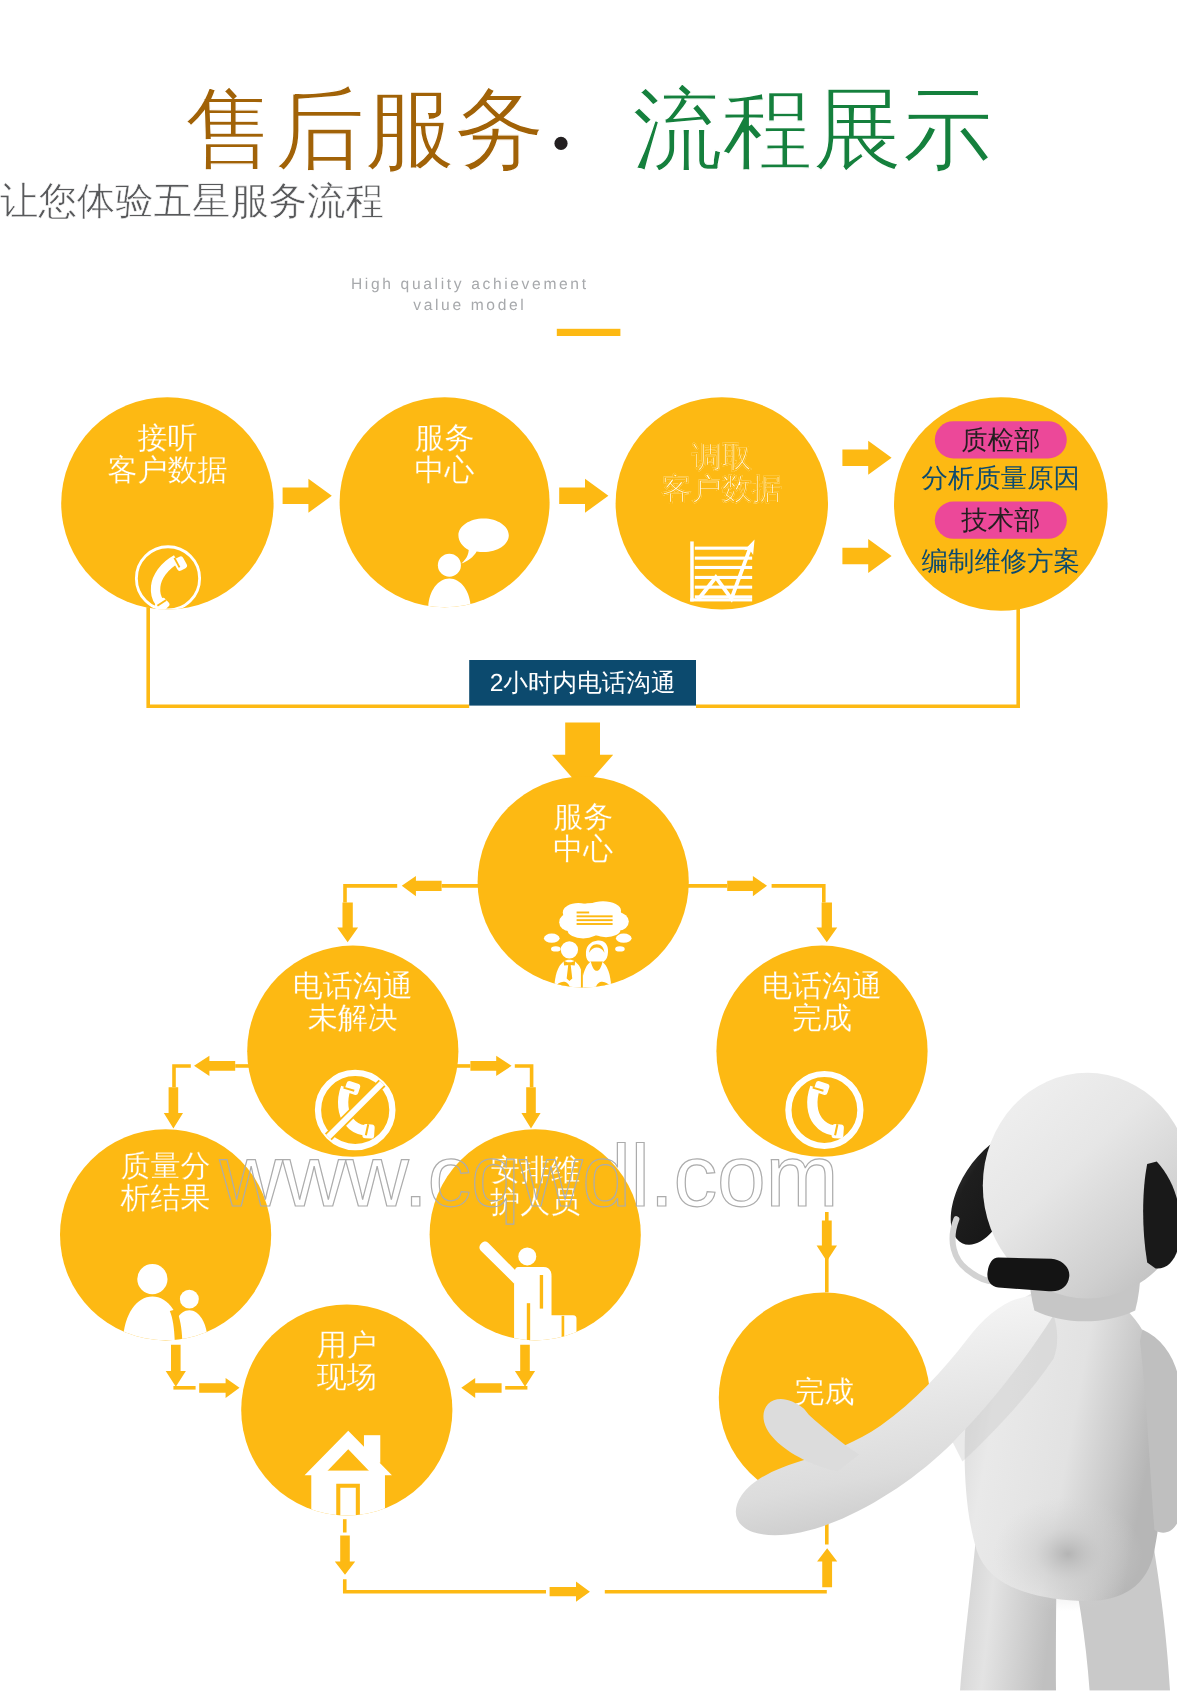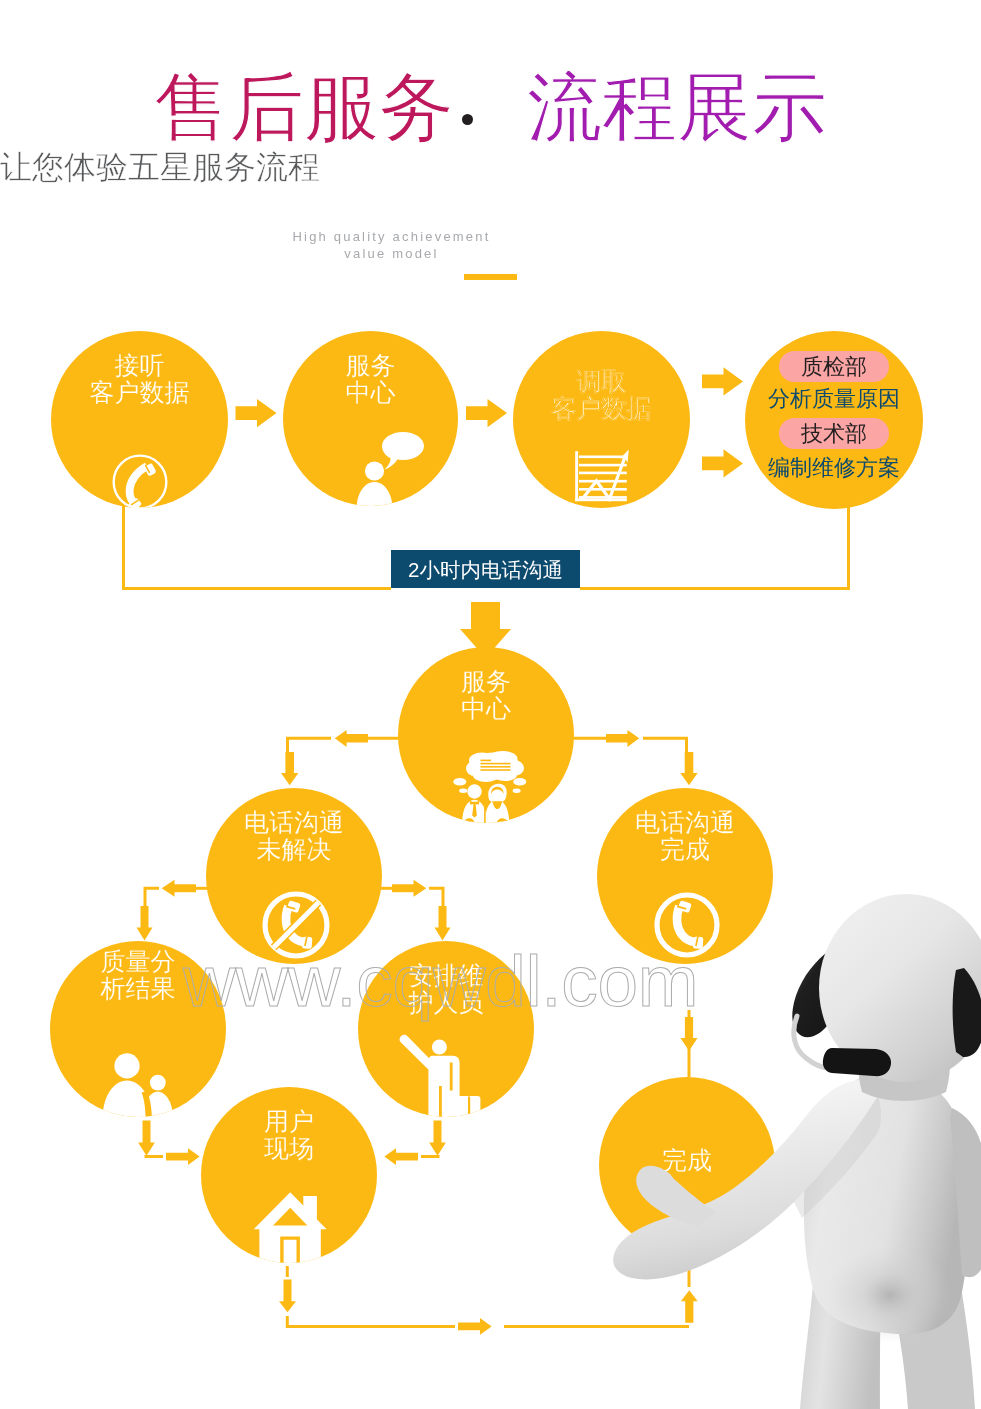--- a/index.html
+++ b/index.html
@@ -3,45 +3,45 @@
 <meta charset="utf-8">
 <style>
 html,body{margin:0;padding:0;}
 body{width:981px;height:1409px;background:#ffffff;position:relative;overflow:hidden;
   font-family:"Liberation Sans",sans-serif;}
 #root{position:absolute;left:0;top:0;width:981px;height:1409px;overflow:hidden;}
 
 
 #header-title{position:absolute;left:0;top:63px;width:981px;text-align:center;
   font-size:75px;line-height:88px;font-weight:200;white-space:nowrap;}
-#header-title .hl{color:#be185d;-webkit-text-stroke:1.05px #ffffff;}
+#header-title .hl{color:#a16207;-webkit-text-stroke:1.05px #ffffff;}
 #header-title .dot{display:inline-block;width:11px;height:11px;border-radius:50%;background:#231F20;
   vertical-align:19px;margin:0 10px 0 8px;font-size:0;line-height:0;color:transparent;}
-#header-title .rest{color:#a21caf;margin-left:44px;-webkit-text-stroke:1.05px #ffffff;}
+#header-title .rest{color:#15803d;margin-left:44px;-webkit-text-stroke:1.05px #ffffff;}
 #header-sub{position:absolute;left:0;top:146px;width:981px;text-align:left;
   font-size:32px;line-height:42px;color:#58595B;font-weight:200;-webkit-text-stroke:0.5px #ffffff;}
 #header-en{position:absolute;left:0;top:228px;width:783px;text-align:center;
   font-size:13px;line-height:17px;color:#A7A9AC;letter-spacing:2.2px;}
 #header-rule{position:absolute;left:464px;top:274px;width:53px;height:6px;background:#FDB913;}
 
 
 #watermark{position:absolute;left:183px;top:944px;width:512px;text-align:left;
   font-size:73px;line-height:73px;font-weight:300;letter-spacing:-0.3px;white-space:nowrap;
   color:transparent;-webkit-text-stroke:1.0px #ACACAC;}
 
 
 #flow-layer{position:absolute;left:0;top:0;width:981px;height:1070px;}
 .node{position:absolute;border-radius:50%;background:#FDB913;overflow:hidden;}
 .lbl{position:absolute;left:0;width:100%;text-align:center;color:#ffffff;
   font-weight:400;font-size:25px;line-height:27px;white-space:nowrap;-webkit-text-stroke:0.2px #FDB913;}
 .ico{position:absolute;overflow:visible;pointer-events:none;}
 #mascot{position:absolute;}
 #connectors{position:absolute;left:0;top:0;width:981px;height:1409px;}
 .pill{position:absolute;left:34px;top:20px;width:110px;height:31px;border-radius:16px;
-  background:#fca5a5;color:#231F20;font-size:22px;line-height:31px;text-align:center;white-space:nowrap;}
+  background:#ec4899;color:#231F20;font-size:22px;line-height:31px;text-align:center;white-space:nowrap;}
 .dept-cap{position:absolute;left:0;width:100%;text-align:center;color:#0c4a6e;
   font-size:22px;line-height:26px;white-space:nowrap;}
 #timing-chip{position:absolute;left:391px;top:550px;width:189px;height:38px;background:#0c4a6e;
   color:#ffffff;font-size:20.5px;line-height:39px;text-align:center;white-space:nowrap;}
 </style>
 </head>
 <body>
 
 <div id="root">
 
@@ -272,21 +272,21 @@
           <g transform="rotate(42 33.0 55.5)">
               <rect x="28.2" y="50.0" width="9.8" height="11.8" rx="2.6" fill="#fff"></rect>
             </g>
           <path d="M38.8 14.3 L44.3 21.8" stroke="#FDB913" stroke-width="1.7" fill="none"></path>
           <path d="M29.1 57.0 L36.3 51.0" stroke="#FDB913" stroke-width="1.7" fill="none"></path>
         </g>
       </svg>
     </div>
 
     <div class="node" style="left:50px;top:941px;width:176px;height:176px;">
-      <div class="lbl" style="top:7px;text-align:center;">
+      <div class="lbl" style="top:18px;text-align:center;">
         <div>质量分</div>
         <div>析结果</div>
       </div>
       <svg class="ico" style="left:44px;top:106px;width:90px;height:70px;" viewBox="44 106 90 70">
         <g fill="#ffffff">
           <circle cx="77.0" cy="124.9" r="12.6"></circle>
           <path d="M77.0 139.5 C90.2 139.5 100.8 154.7 101.5 176.0 L52.5 176.0 C53.2 154.7 63.8 139.5 77.0 139.5 Z"></path>
           <circle cx="107.8" cy="141.6" r="7.9"></circle>
           <path d="M107.8 150.8 C116.0 150.8 122.6 161.5 123.0 176.0 L92.6 176.0 C93.0 161.5 99.6 150.8 107.8 150.8 Z"></path>
         </g>

